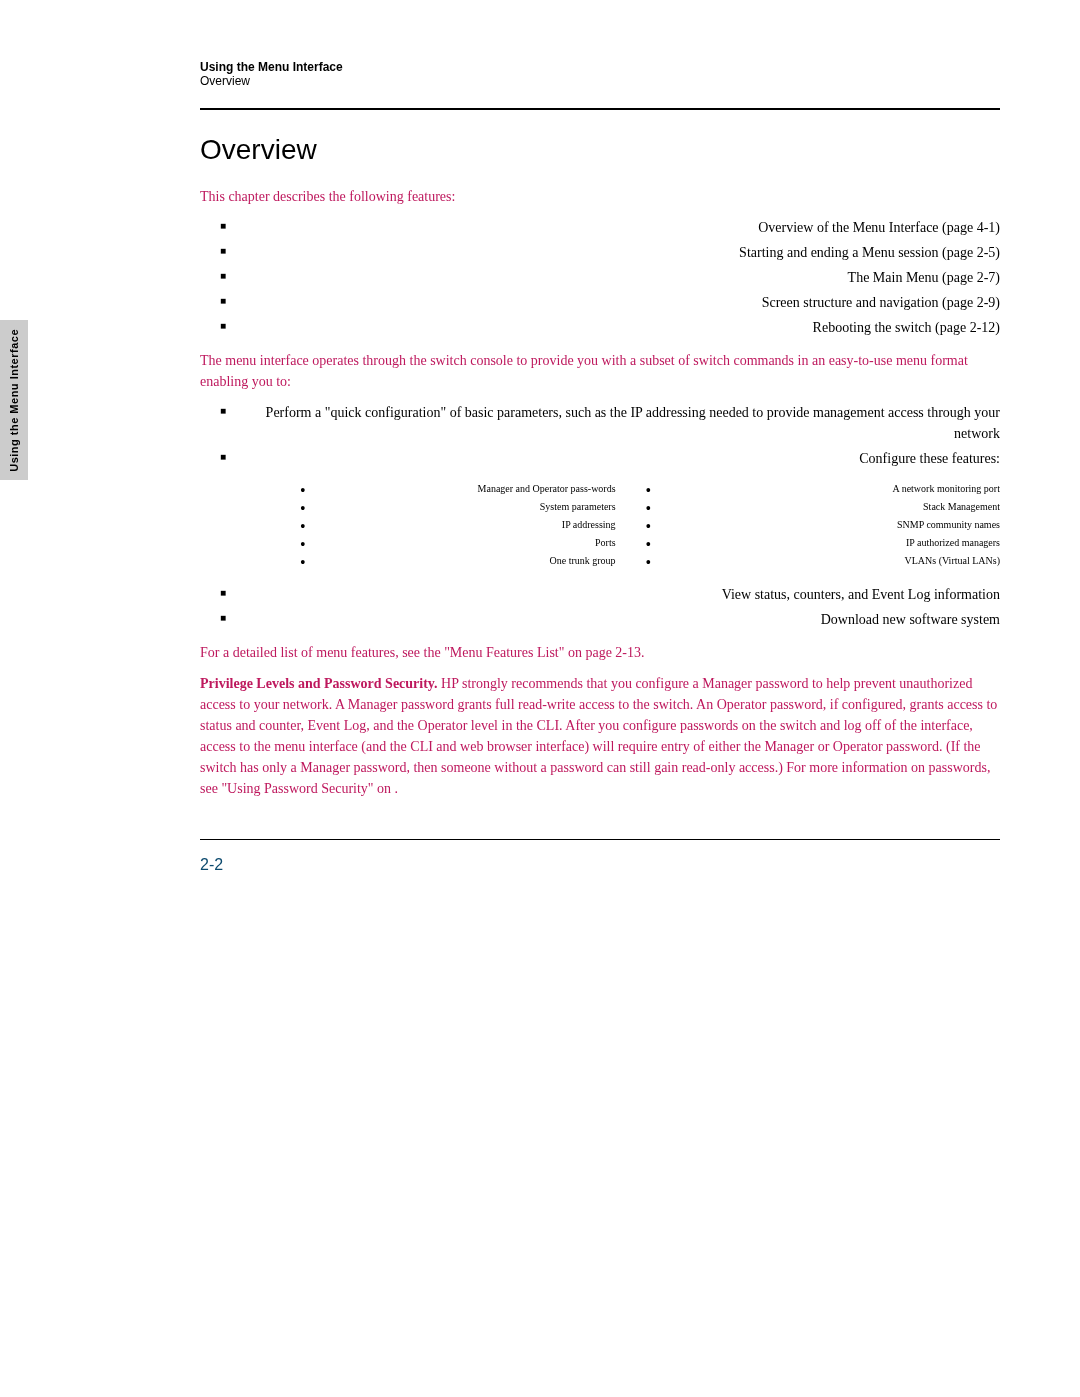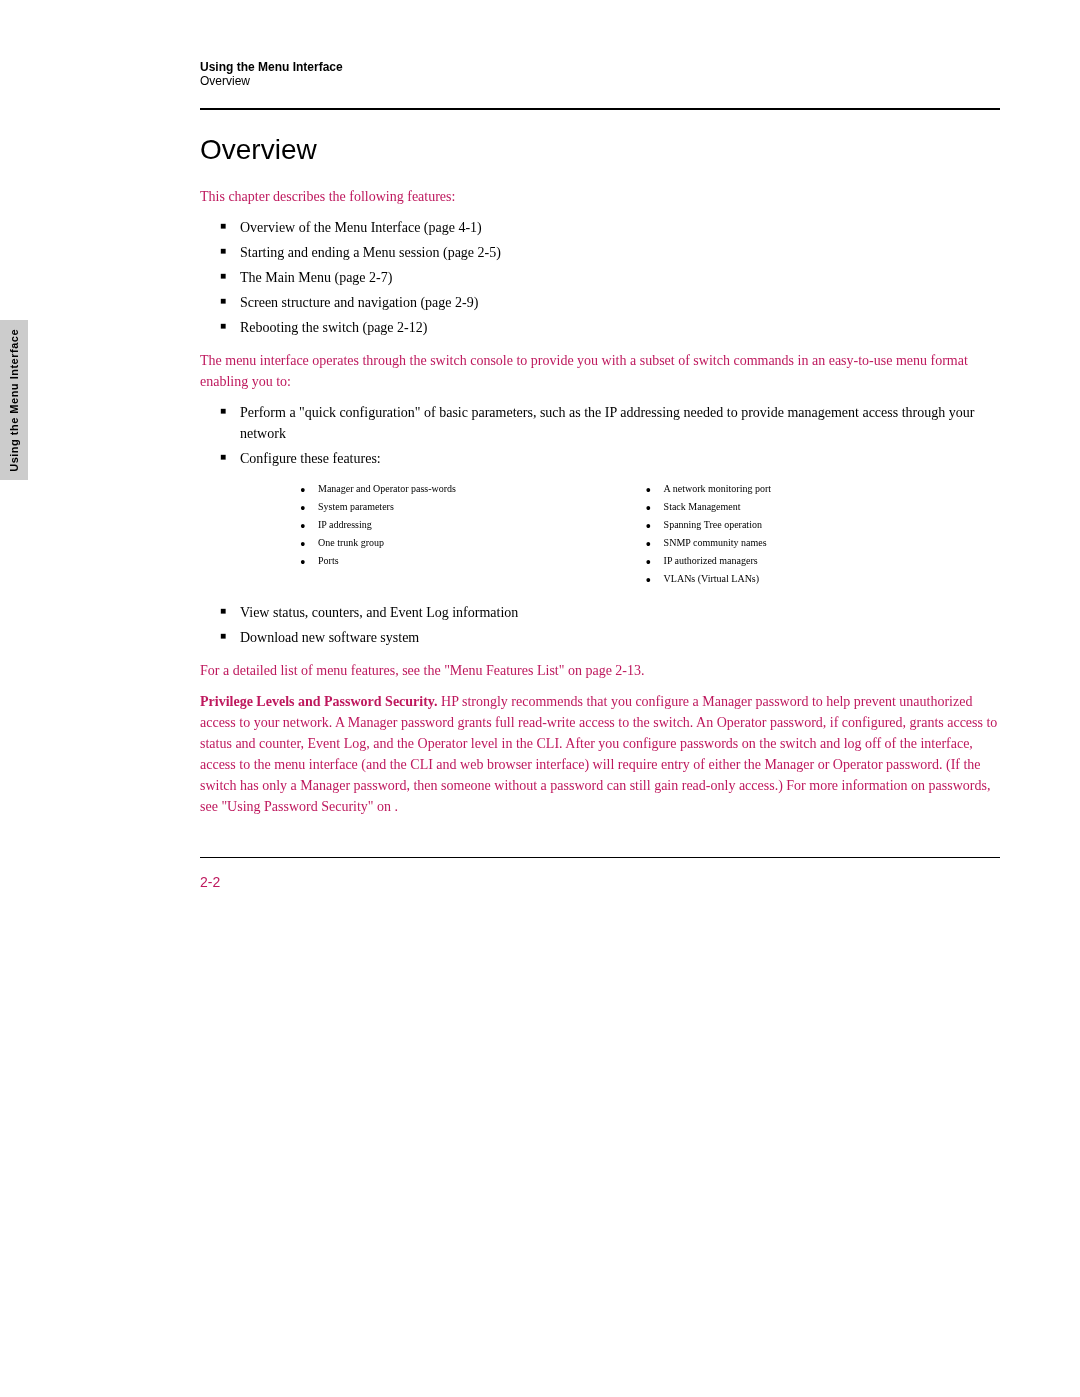--- a/index.html
+++ b/index.html
@@ -105,20 +105,21 @@
       line-height: 1.5;
       color: #be185d;
       margin-bottom: 10px;
     }
 
     
     .square-list {
       list-style: none;
       margin: 8px 0 12px 20px;
       padding: 0;
+      text-align: right;
     }
 
     .square-list li {
       position: relative;
       padding-left: 20px;
       margin-bottom: 4px;
       font-family: "Times New Roman", Times, serif;
       font-size: 14px;
       line-height: 1.5;
     }
@@ -176,22 +177,22 @@
     }
 
     
     .bold-intro {
       font-weight: bold;
     }
 
     
     .page-number {
       font-family: Arial, sans-serif;
-      font-size: 14px;
-      color: #be185d;
+      font-size: 16px;
+      color: #0c4a6e;
       margin-top: 16px;
     }
   </style>
 </head>
 <body>
 
 <div class="page-container">
 
   <div class="side-tab">
     <span class="side-tab-text">Using the Menu Interface</span>
@@ -225,29 +226,28 @@
       <li>
         <span>Configure these features:</span>
 
         
         <div class="two-col-container">
           <div class="col-left">
             <ul class="round-list">
               <li><span>Manager and Operator pass-words</span></li>
               <li><span>System parameters</span></li>
               <li><span>IP addressing</span></li>
+              <li><span>Ports</span></li>
               <li><span>One trunk group</span></li>
-              <li><span>Ports</span></li>
             </ul>
           </div>
           <div class="col-right">
             <ul class="round-list">
               <li><span>A network monitoring port</span></li>
               <li><span>Stack Management</span></li>
-              <li><span>Spanning Tree operation</span></li>
               <li><span>SNMP community names</span></li>
               <li><span>IP authorized managers</span></li>
               <li><span>VLANs (Virtual LANs)</span></li>
             </ul>
           </div>
         </div>
       </li>
     </ul>
 
     <ul class="square-list">

